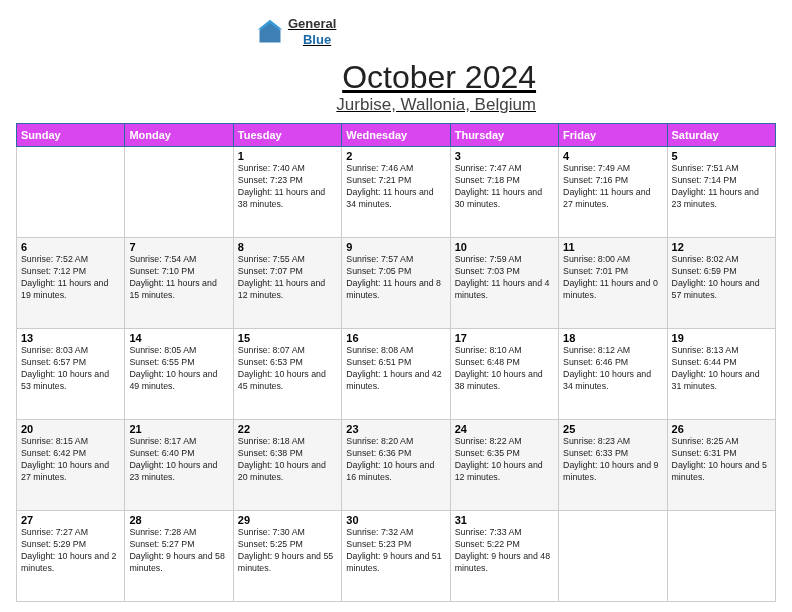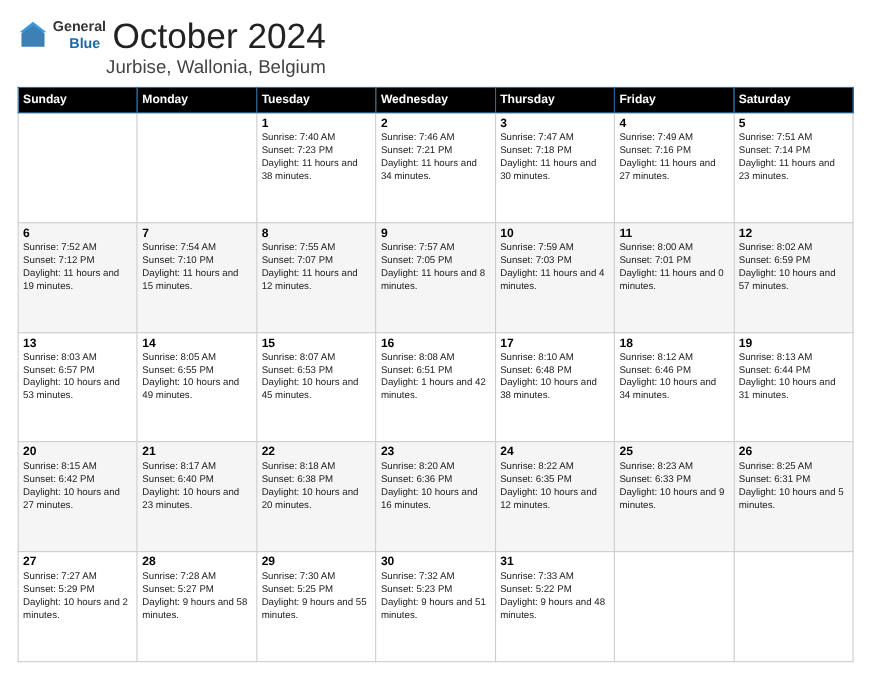--- a/index.html
+++ b/index.html
@@ -12,61 +12,63 @@
     }
     .page {
       width: 792px;
       height: 612px;
       padding: 16px 16px 10px 16px;
       display: flex;
       flex-direction: column;
     }
     .header {
       display: flex;
-      justify-content: flex-start;
+      justify-content: center;
       align-items: flex-start;
       margin-bottom: 8px;
+      text-decoration: underline;
     }
     .logo {
       display: flex;
       align-items: center;
       gap: 4px;
     }
     .logo-text {
       font-size: 13px;
       font-weight: bold;
       line-height: 1.2;
     }
     .logo-general { color: #333; }
     .logo-blue { color: #1a6aa8; margin-left: 15px; }
     .logo-icon {
       width: 28px;
       height: 28px;
     }
     .title-area {
       text-align: right;
+      margin-top: 44px;
     }
     .month-title {
       font-size: 32px;
       font-weight: normal;
       color: #222;
       line-height: 1.1;
     }
     .location {
       font-size: 17px;
       color: #444;
     }
     .calendar-table {
       width: 100%;
       border-collapse: collapse;
       flex: 1;
       font-size: 9.5px;
     }
     .calendar-table th {
-      background: #000000;
+      background: #d946ef;
       color: #fff;
       padding: 5px 4px;
       text-align: left;
       font-size: 11px;
       font-weight: bold;
       border: 1px solid #2a6aa0;
     }
     .calendar-table td {
       border: 1px solid #ccc;
       vertical-align: top;

